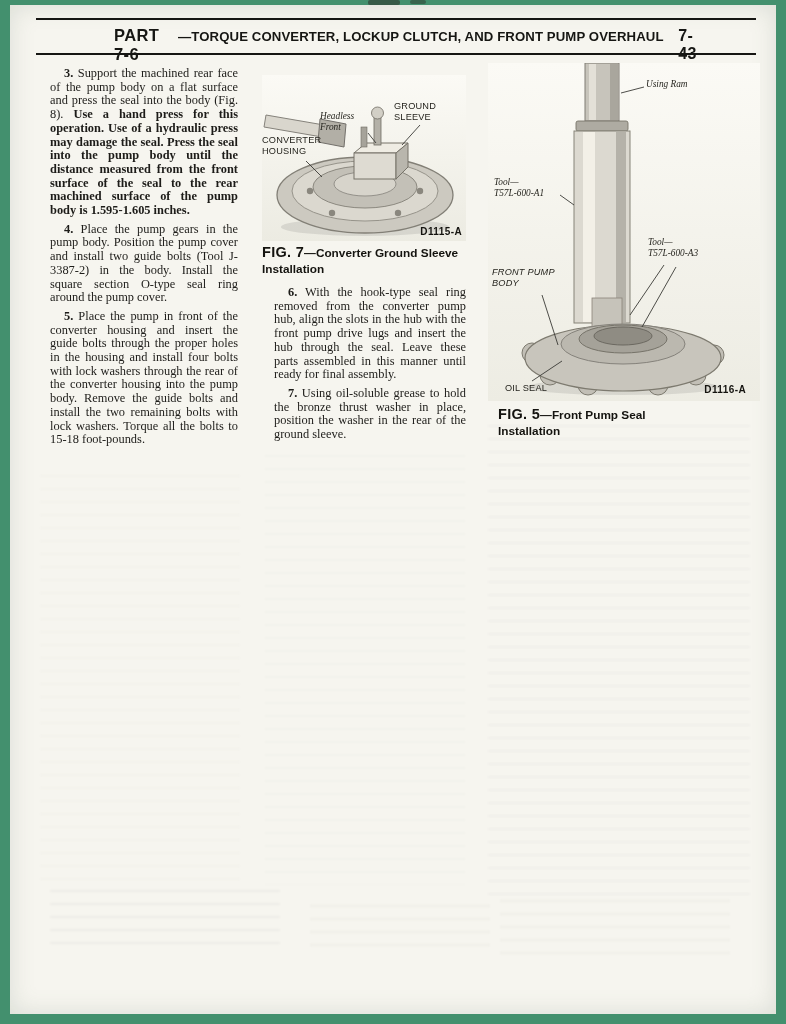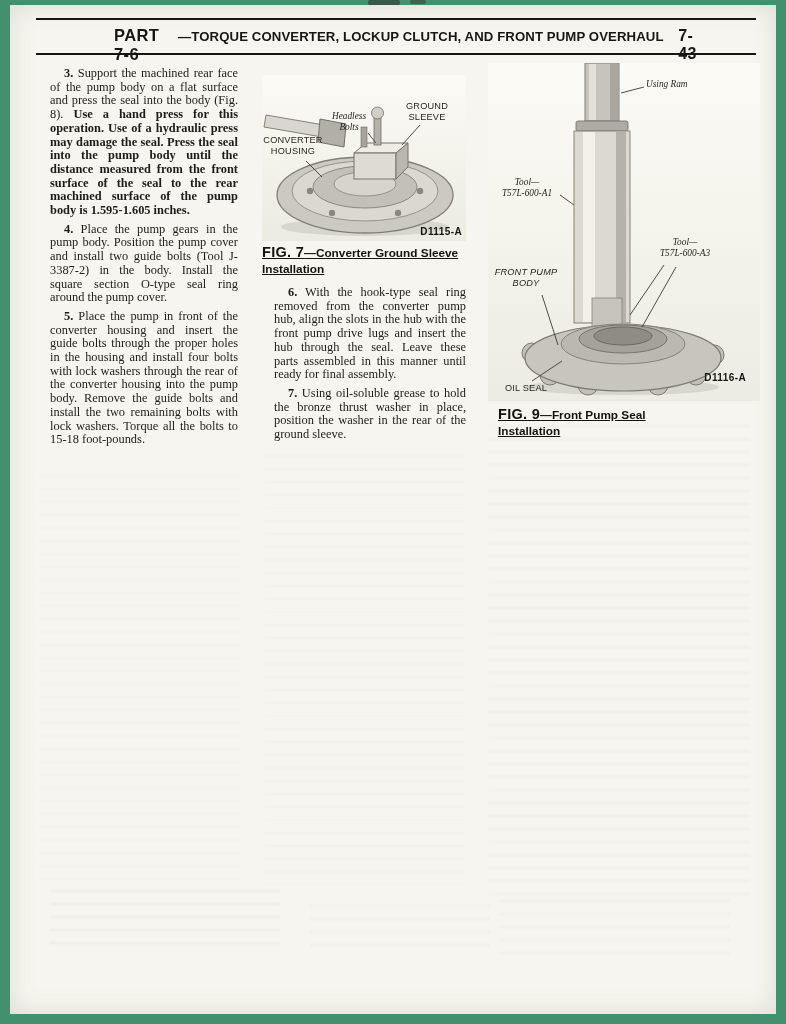--- a/index.html
+++ b/index.html
@@ -43,35 +43,34 @@
   .pn{font-weight:700;}
   .para b{font-weight:700;}
 
   
   .figure{position:relative;}
   .fig7{width:204px;height:166px;margin:8px 0 4px 0;}
   .fig8{width:272px;height:338px;margin:2px 0 6px 0;}
   .flabel{
     position:absolute;
     font:italic 9.3px/10.6px "Liberation Serif", serif;
-    color:#26251f;white-space:pre-line;text-align:center;
+    color:#26251f;white-space:pre-line;
   }
   .flabel.sans{
     font:9.2px/10.6px "Liberation Sans", sans-serif;
     font-style:normal;letter-spacing:0.2px;
   }
   .fcode{
     position:absolute;
     font:700 10px "Liberation Sans", sans-serif;color:#14130f;letter-spacing:0.4px;
   }
   .caption{
     margin:2px 0 10px 0;color:#14130f;
     font-family:"Liberation Sans", sans-serif;font-weight:700;
     line-height:14.5px;
-    text-decoration:underline;
   }
   .caption .fign{font-size:14.5px;letter-spacing:0.3px;}
   .caption .capt{font-size:11.8px;}
   .c7{width:198px;}
   .c8{width:172px;margin-left:10px;}
 
   
   .ghost{
     position:absolute;pointer-events:none;
     background-image:repeating-linear-gradient(180deg,
@@ -138,21 +137,21 @@
         <rect x="99" y="52" width="6" height="20" fill="#a6a39a" stroke="#6e6b62" stroke-width="0.6"></rect>
         <path d="M4,40 L62,50 L60,62 L2,52 Z" fill="#d9d6cd" stroke="#85827b" stroke-width="1"></path>
         <path d="M58,44 L84,49 L82,72 L56,67 Z" fill="#b2afa6" stroke="#73706b" stroke-width="1"></path>
         <g stroke="#3a3a36" stroke-width="0.9">
           <line x1="106" y1="58" x2="114" y2="68"></line>
           <line x1="158" y1="50" x2="140" y2="70"></line>
           <line x1="44" y1="86" x2="60" y2="102"></line>
         </g>
       </svg>
       <div class="flabel" style="left:58px;top:36px;width:58px;">Headless
-Bolts</div>
+Front</div>
       <div class="flabel sans" style="left:132px;top:26px;width:66px;">GROUND
 SLEEVE</div>
       <div class="flabel sans" style="left:0px;top:60px;width:62px;">CONVERTER
 HOUSING</div>
       <div class="fcode" style="right:4px;bottom:4px;">D1115-A</div>
     </div>
 
     <p class="caption c7"><span class="fign">FIG. 7</span><span class="capt">—Converter Ground Sleeve Installation</span></p>
 
     <p class="para"><b class="pn">6.</b> <span>With the hook-type seal ring removed from the converter pump hub, align the slots in the hub with the front pump drive lugs and insert the hub through the seal. Leave these parts assembled in this manner until ready for final assembly.</span></p>
@@ -203,19 +202,19 @@
         </g>
       </svg>
       <div class="flabel" style="left:158px;top:16px;width:84px;text-align:left;">Using Ram</div>
       <div class="flabel" style="left:6px;top:114px;width:66px;">Tool—
 T57L-600-A1</div>
       <div class="flabel" style="left:160px;top:174px;width:74px;">Tool—
 T57L-600-A3</div>
       <div class="flabel sans" style="left:4px;top:204px;width:68px;font-style:italic;">FRONT PUMP
 BODY</div>
       <div class="flabel sans" style="left:8px;top:320px;width:60px;text-align:center;">OIL SEAL</div>
-      <div class="fcode" style="right:14px;bottom:18px;">D1116-A</div>
+      <div class="fcode" style="right:14px;bottom:6px;">D1116-A</div>
     </div>
 
-    <p class="caption c8"><span class="fign">FIG. 9</span><span class="capt">—Front Pump Seal Installation</span></p>
+    <p class="caption c8"><span class="fign">FIG. 5</span><span class="capt">—Front Pump Seal Installation</span></p>
   </div>
 
 </div>
 
 </body></html>

